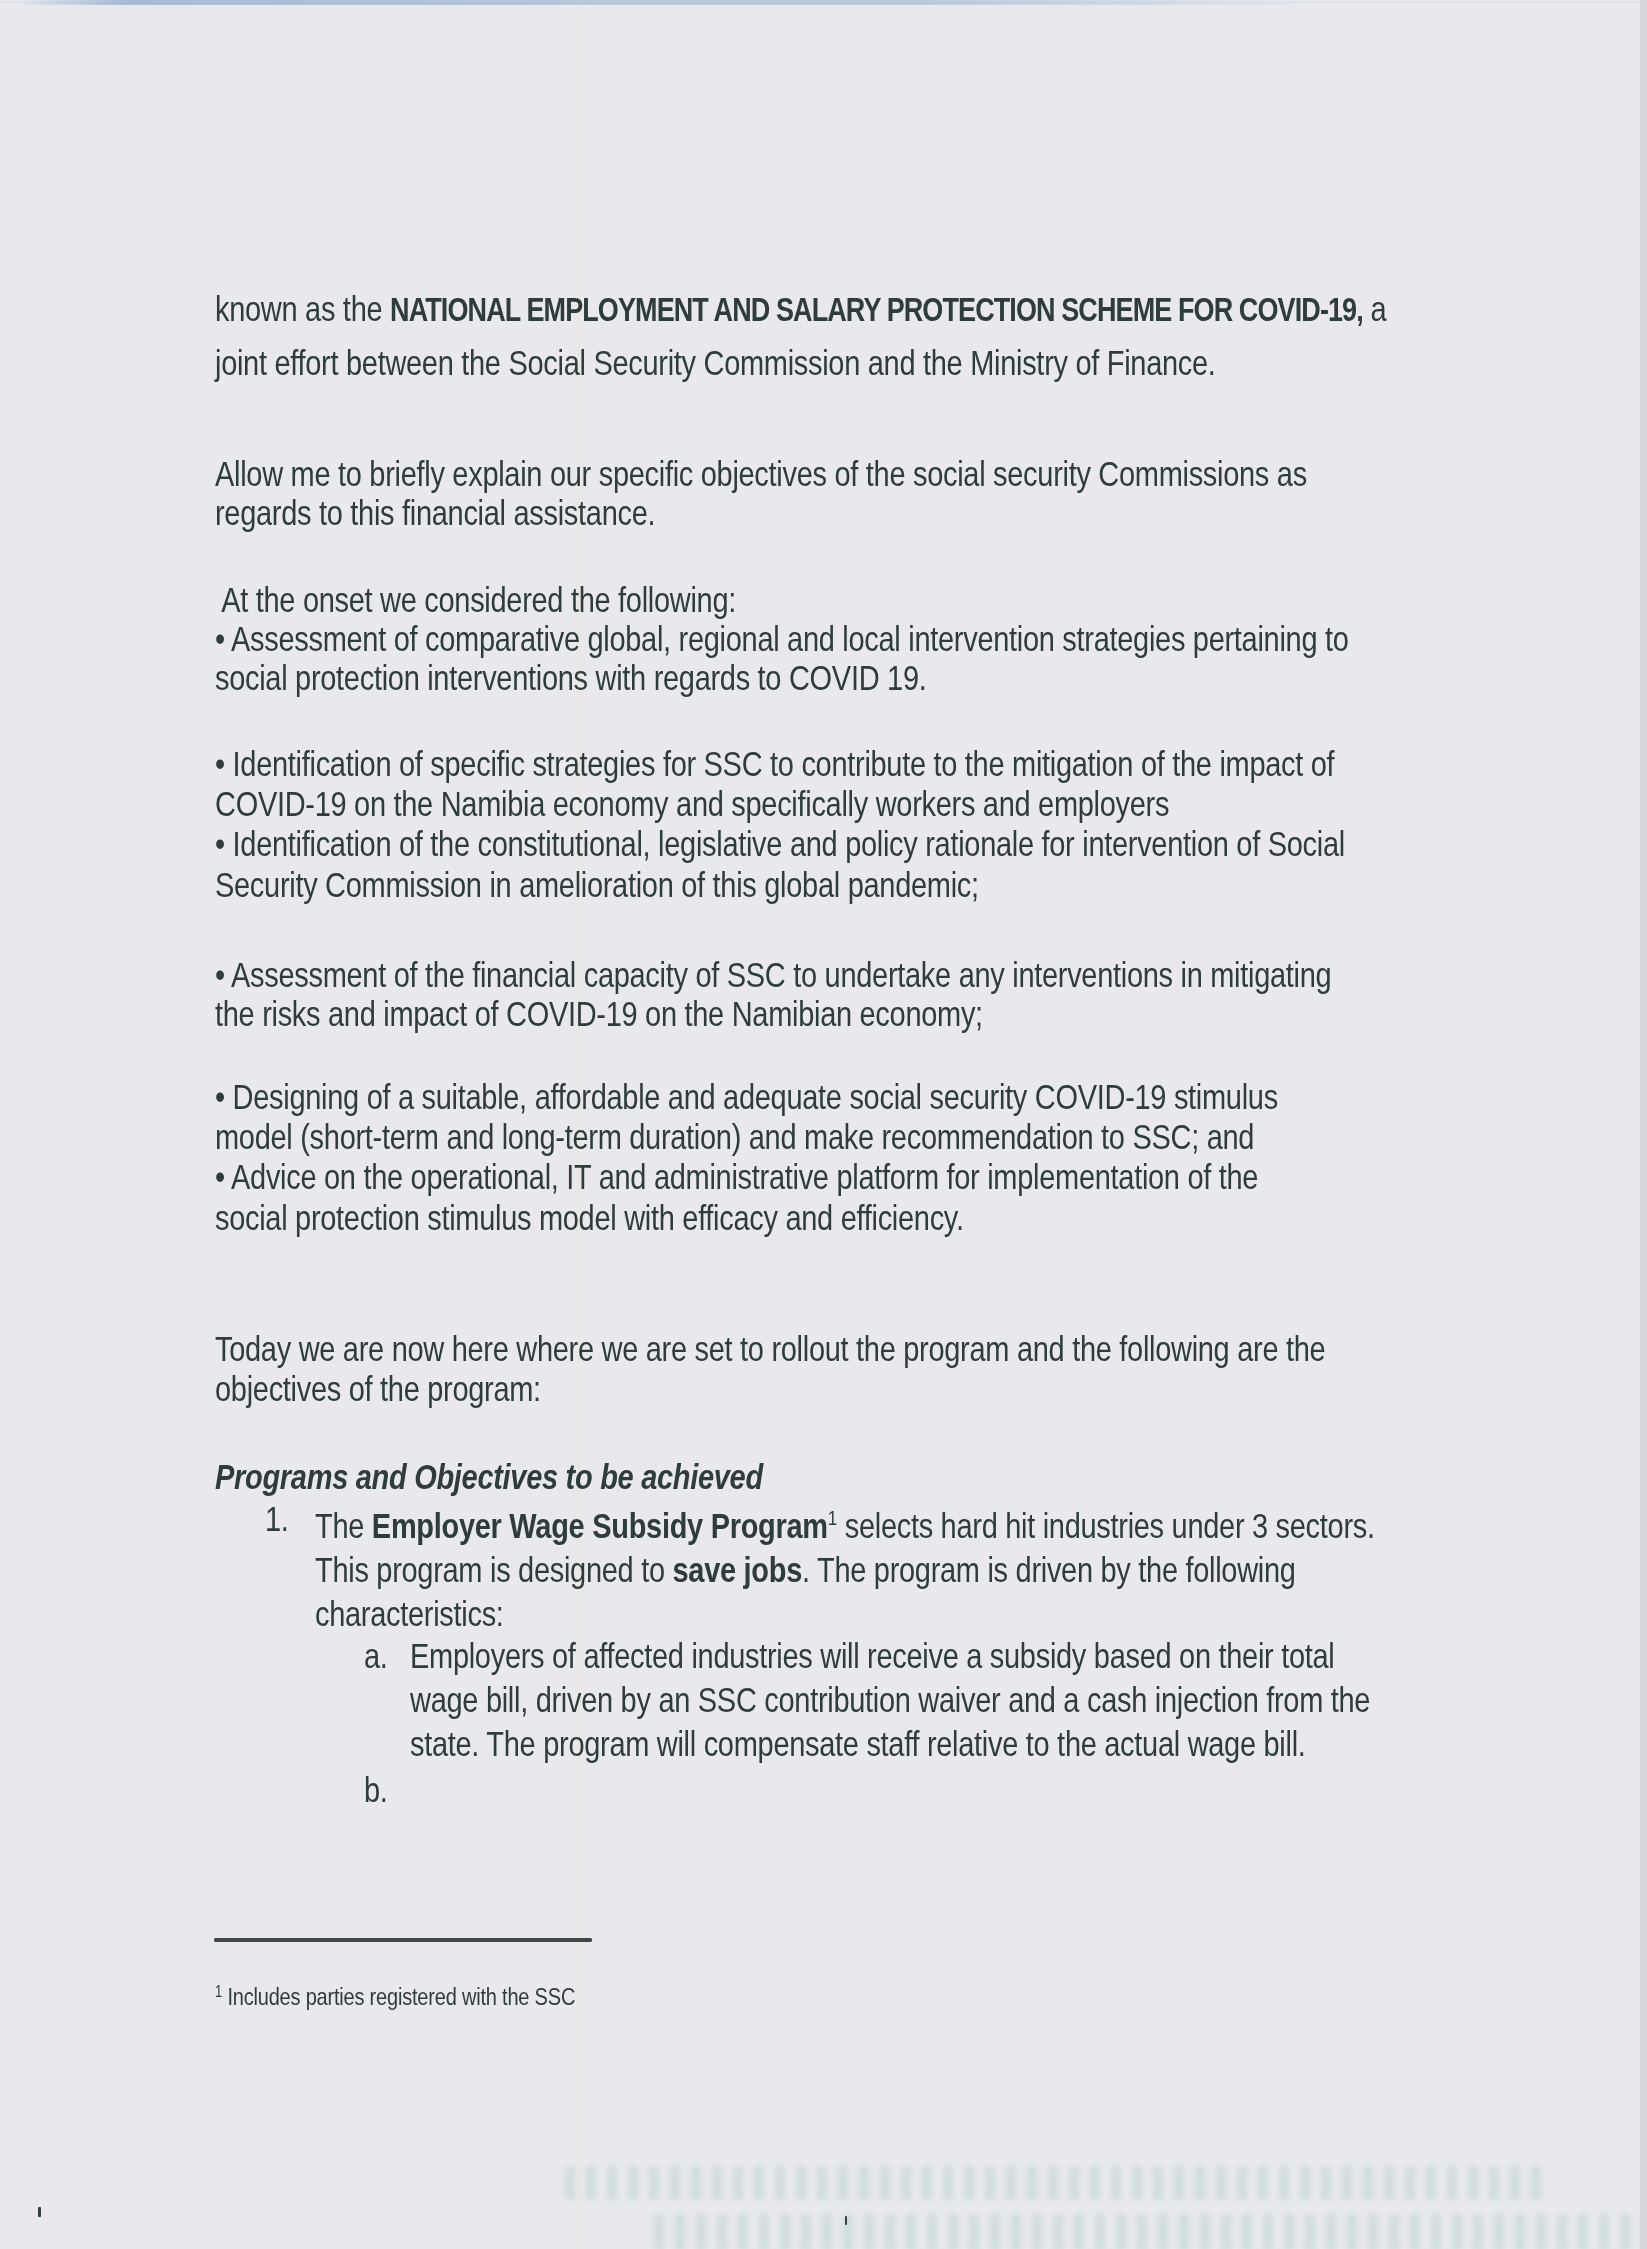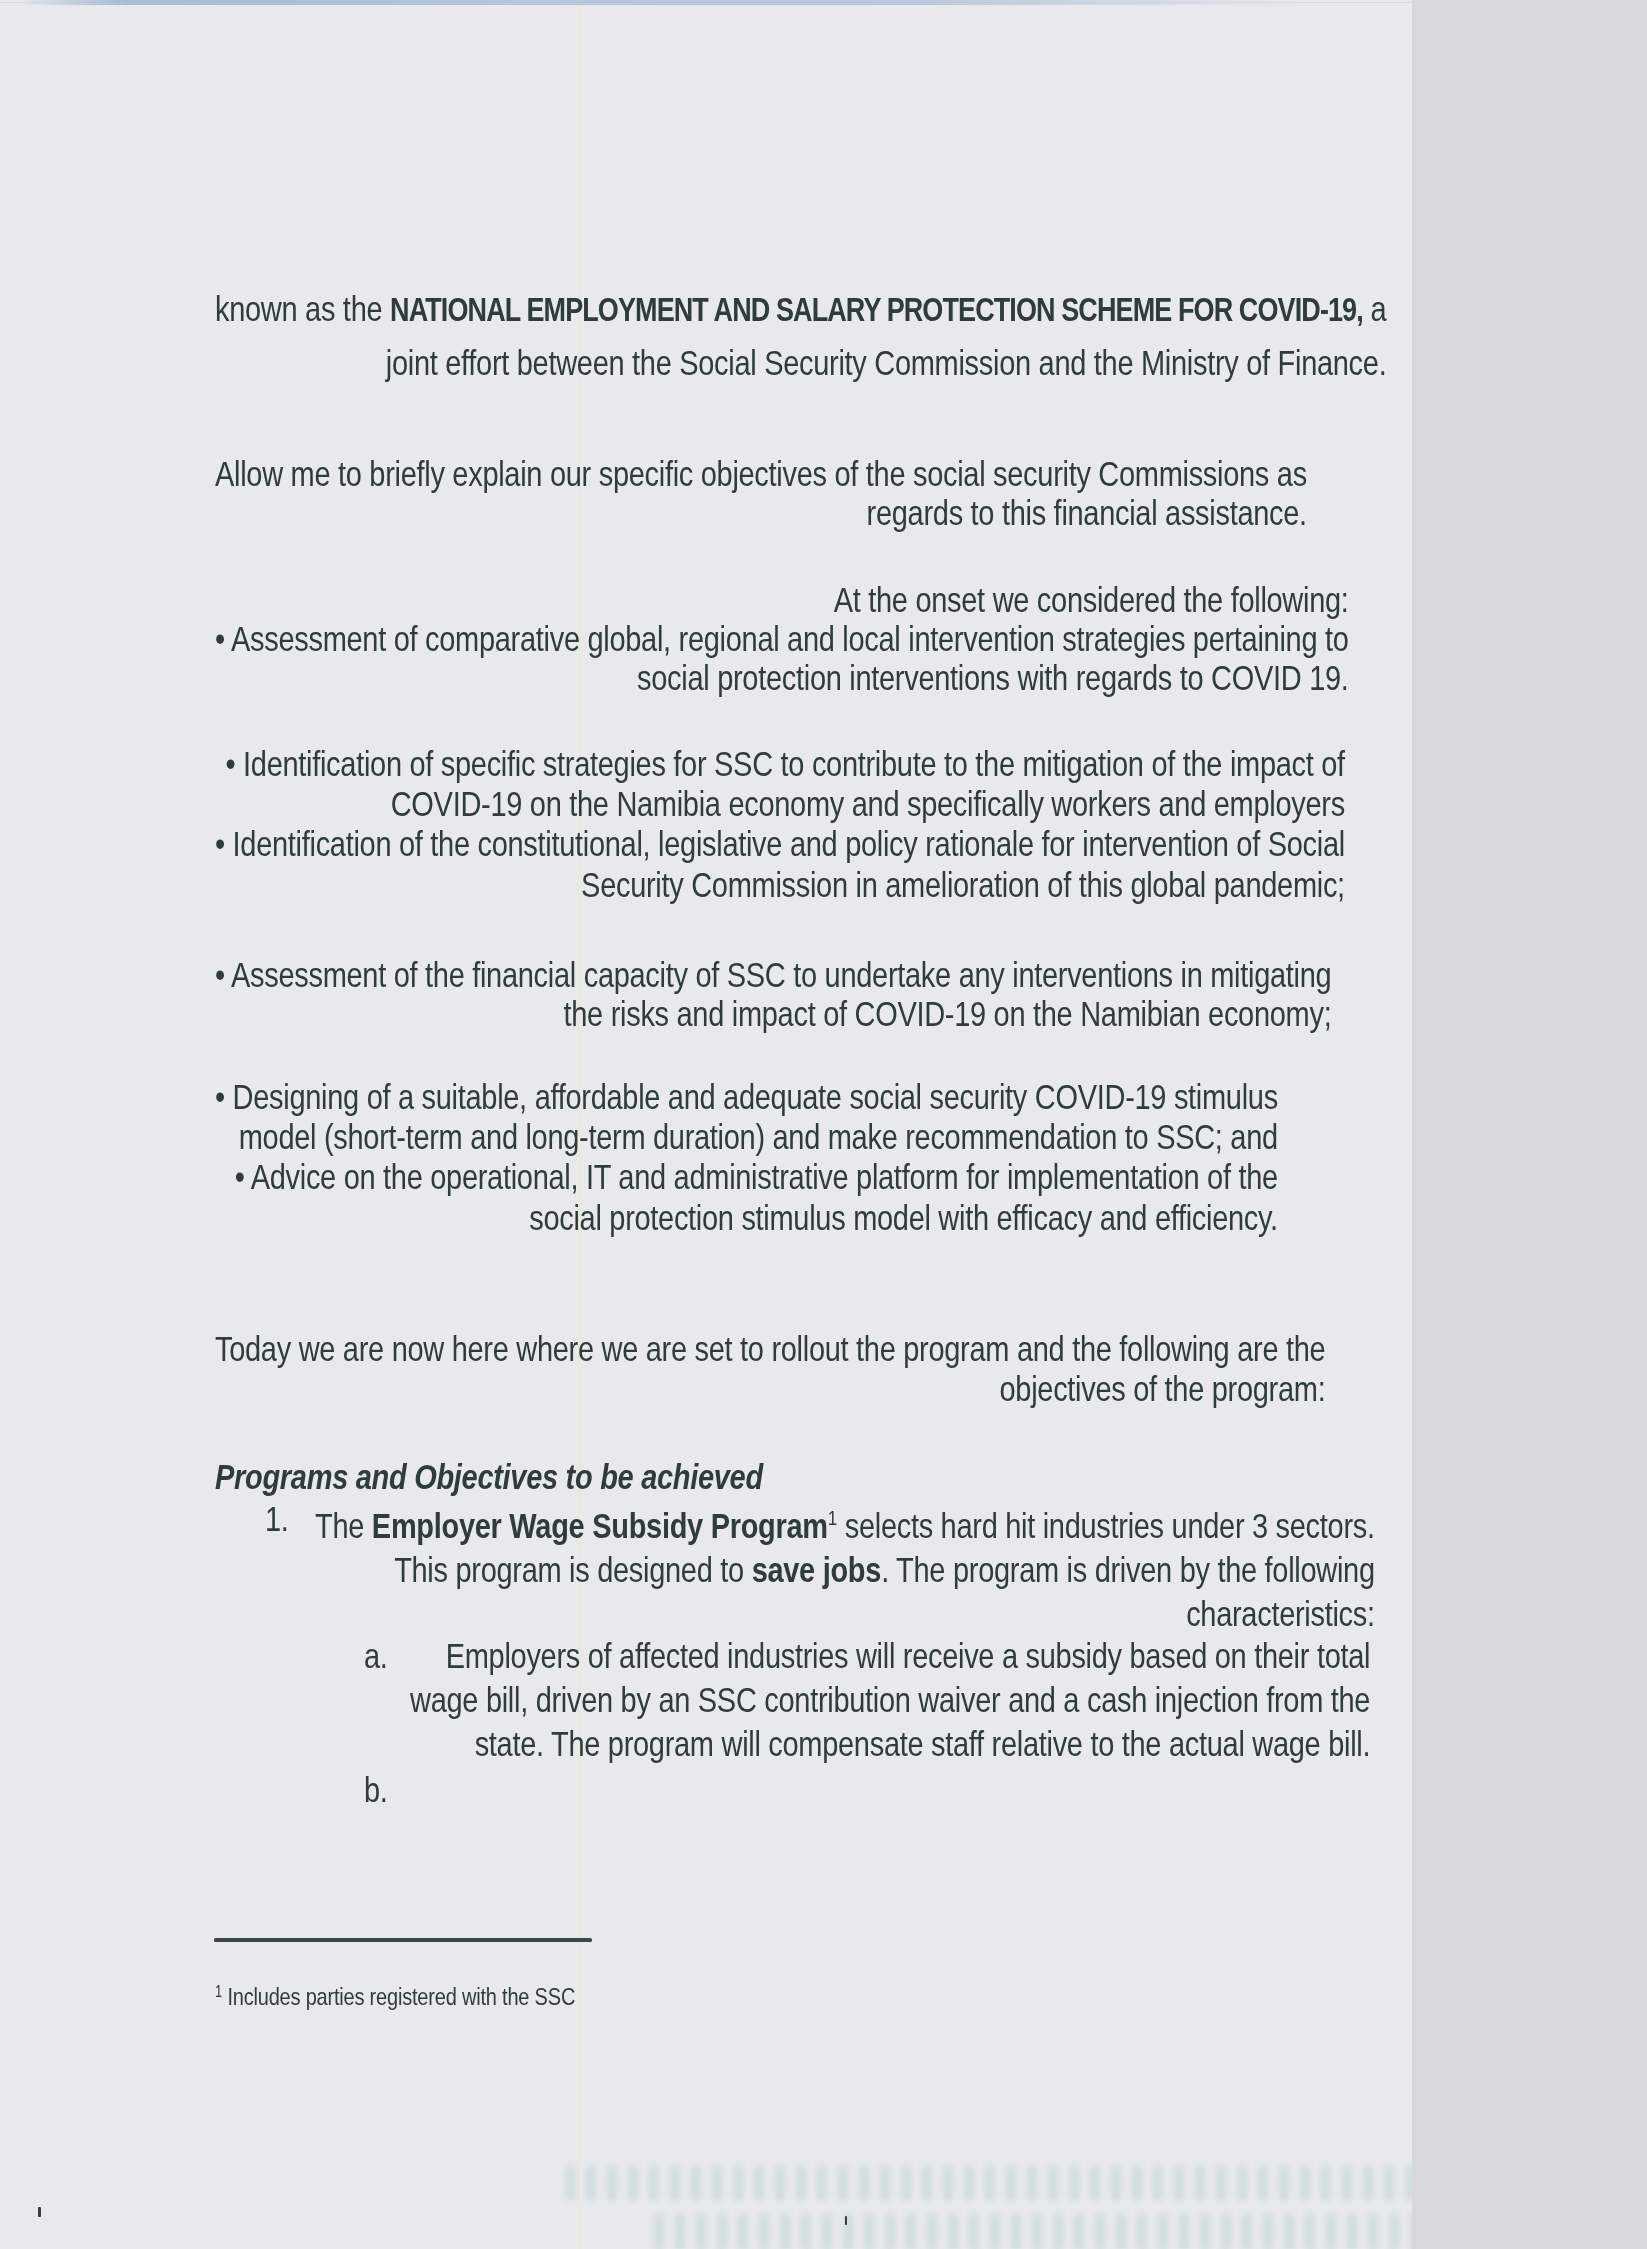--- a/index.html
+++ b/index.html
@@ -1,24 +1,23 @@
 <!DOCTYPE html>
 <html style="font-size:12.4px"><head>
 <meta charset="utf-8">
 <style>
   html,body { margin:0; padding:0; background:#d8d8dc; }
   .page {
     position:relative;
-    width:1412px;
+    width:1640px;
     height:2250px;
     background:#e9e9ed;
     overflow:hidden;
     font-family:"Liberation Sans","DejaVu Sans",sans-serif;
     color:#2e3c3c;
-    text-align:right;
   }
   
   .block {
     position:absolute;
     transform:scaleY(1.22);
     transform-origin:0 0;
     font-size:29px;
     letter-spacing:-0.3px;
   }
   .ln { white-space:pre; position:relative; }

